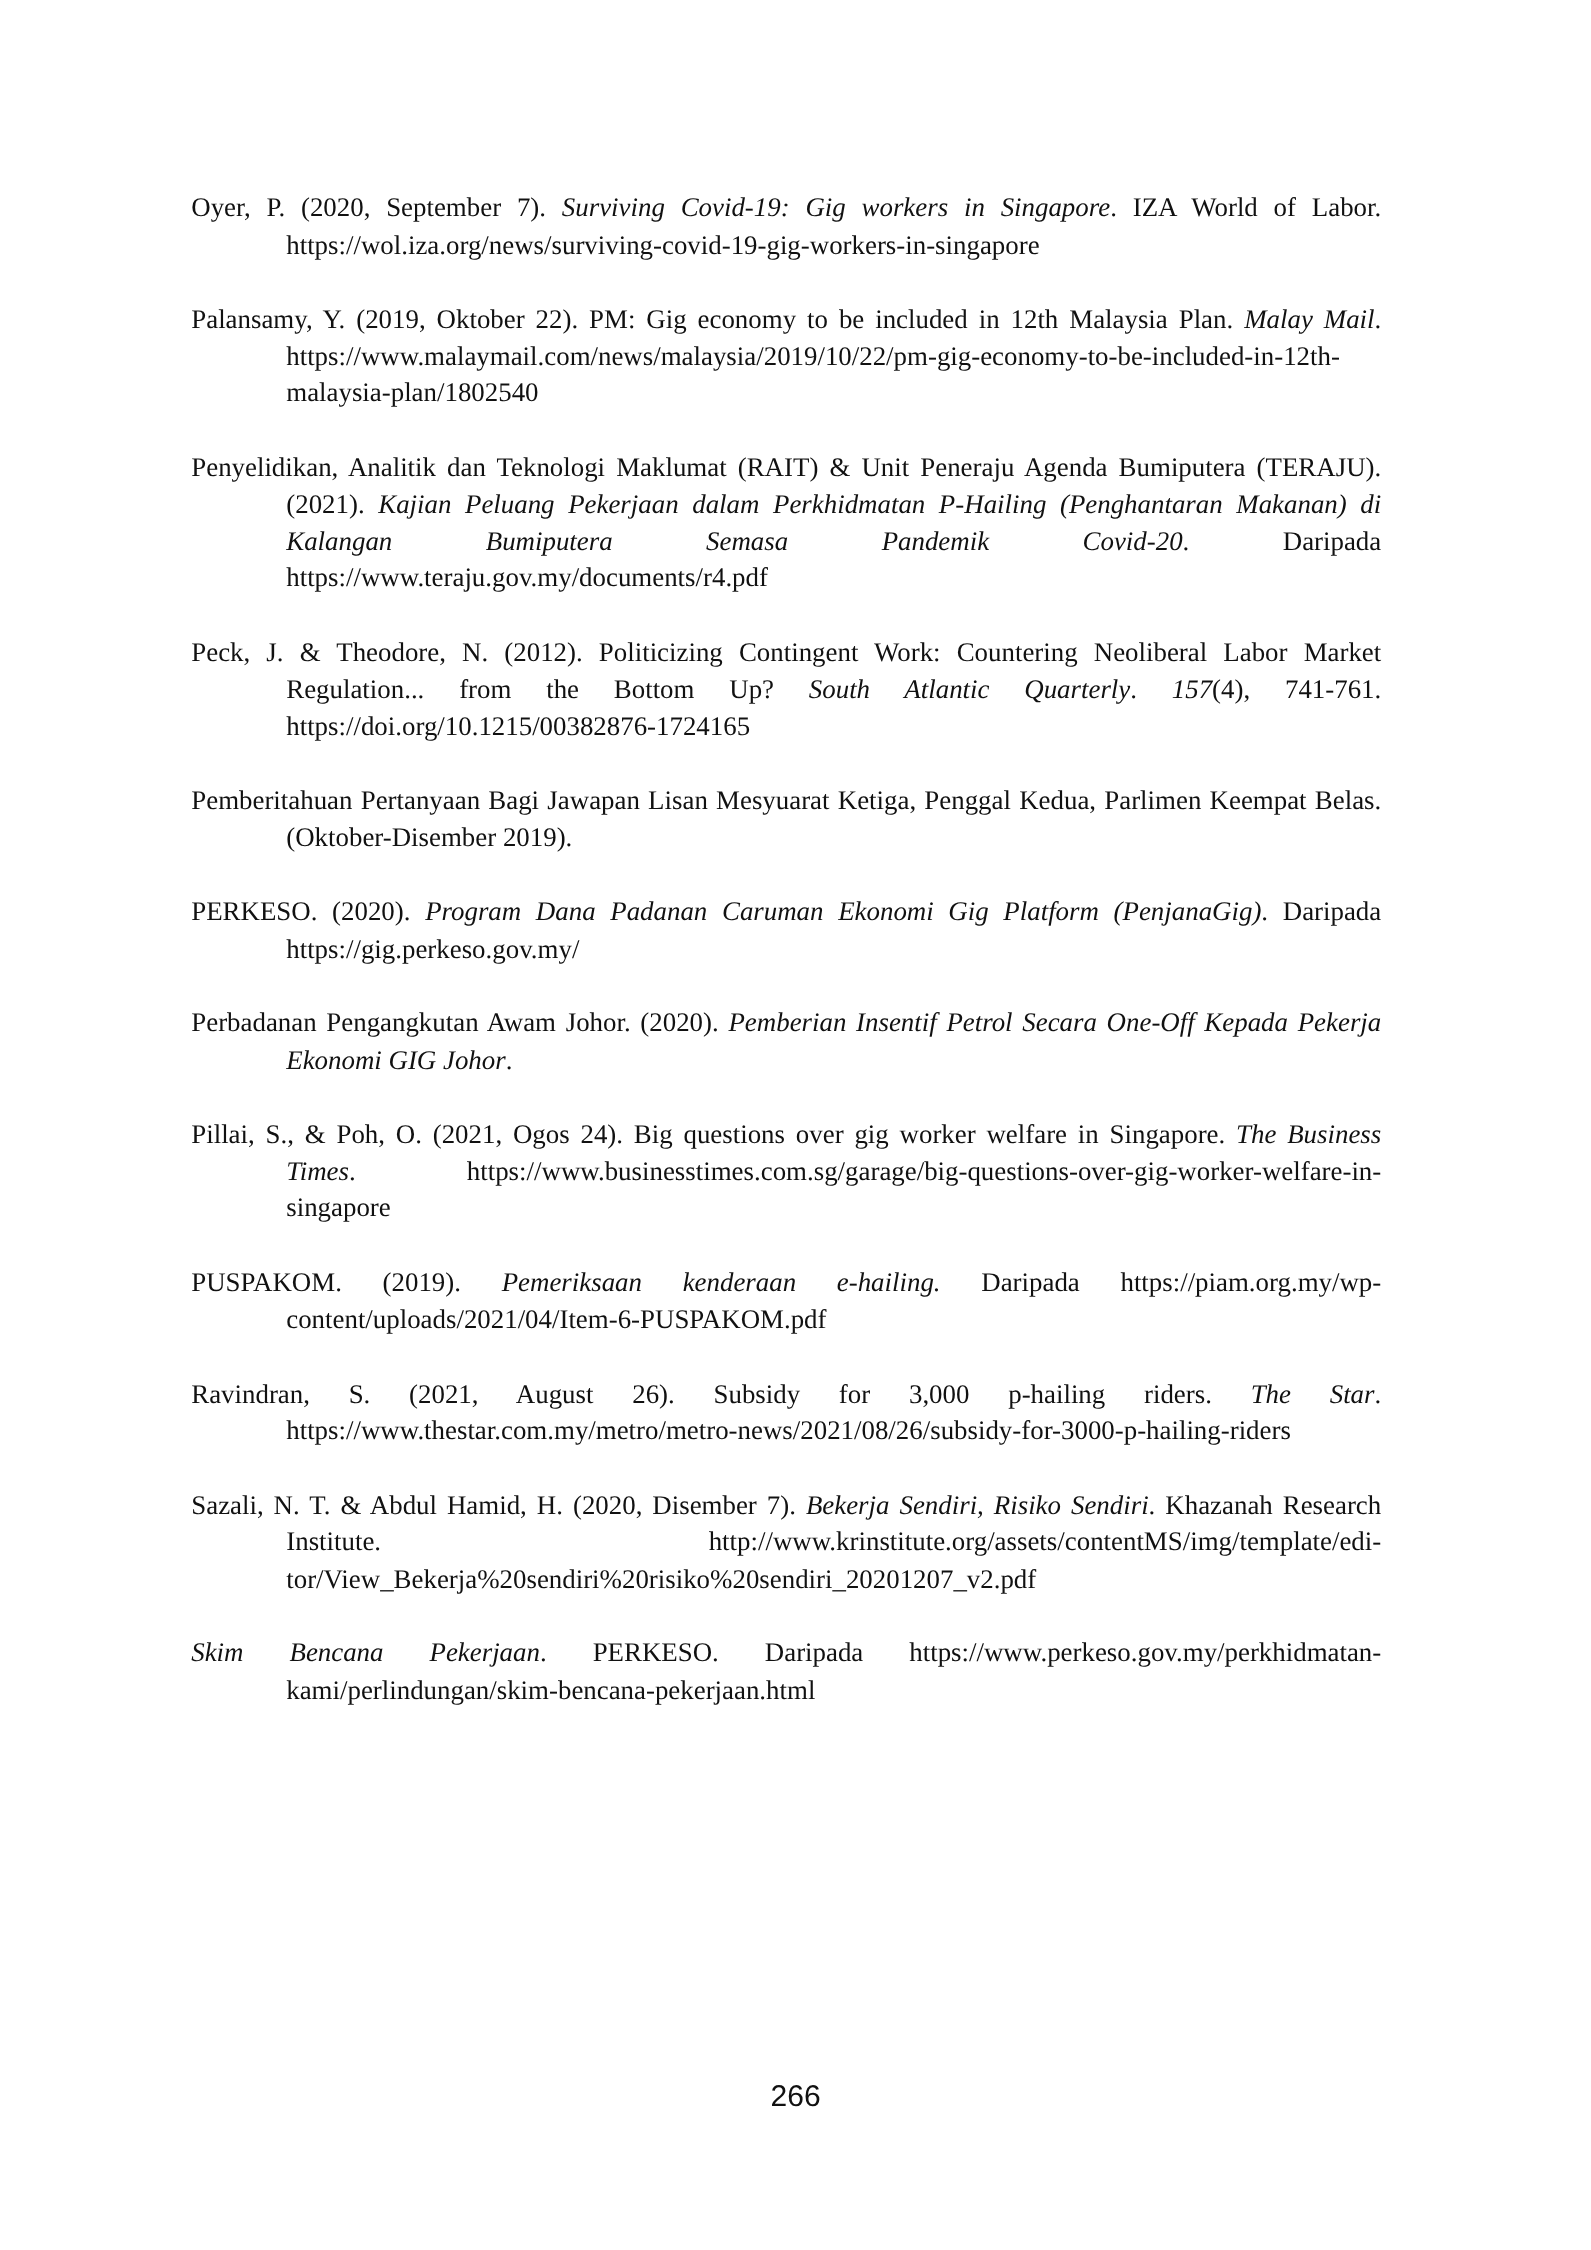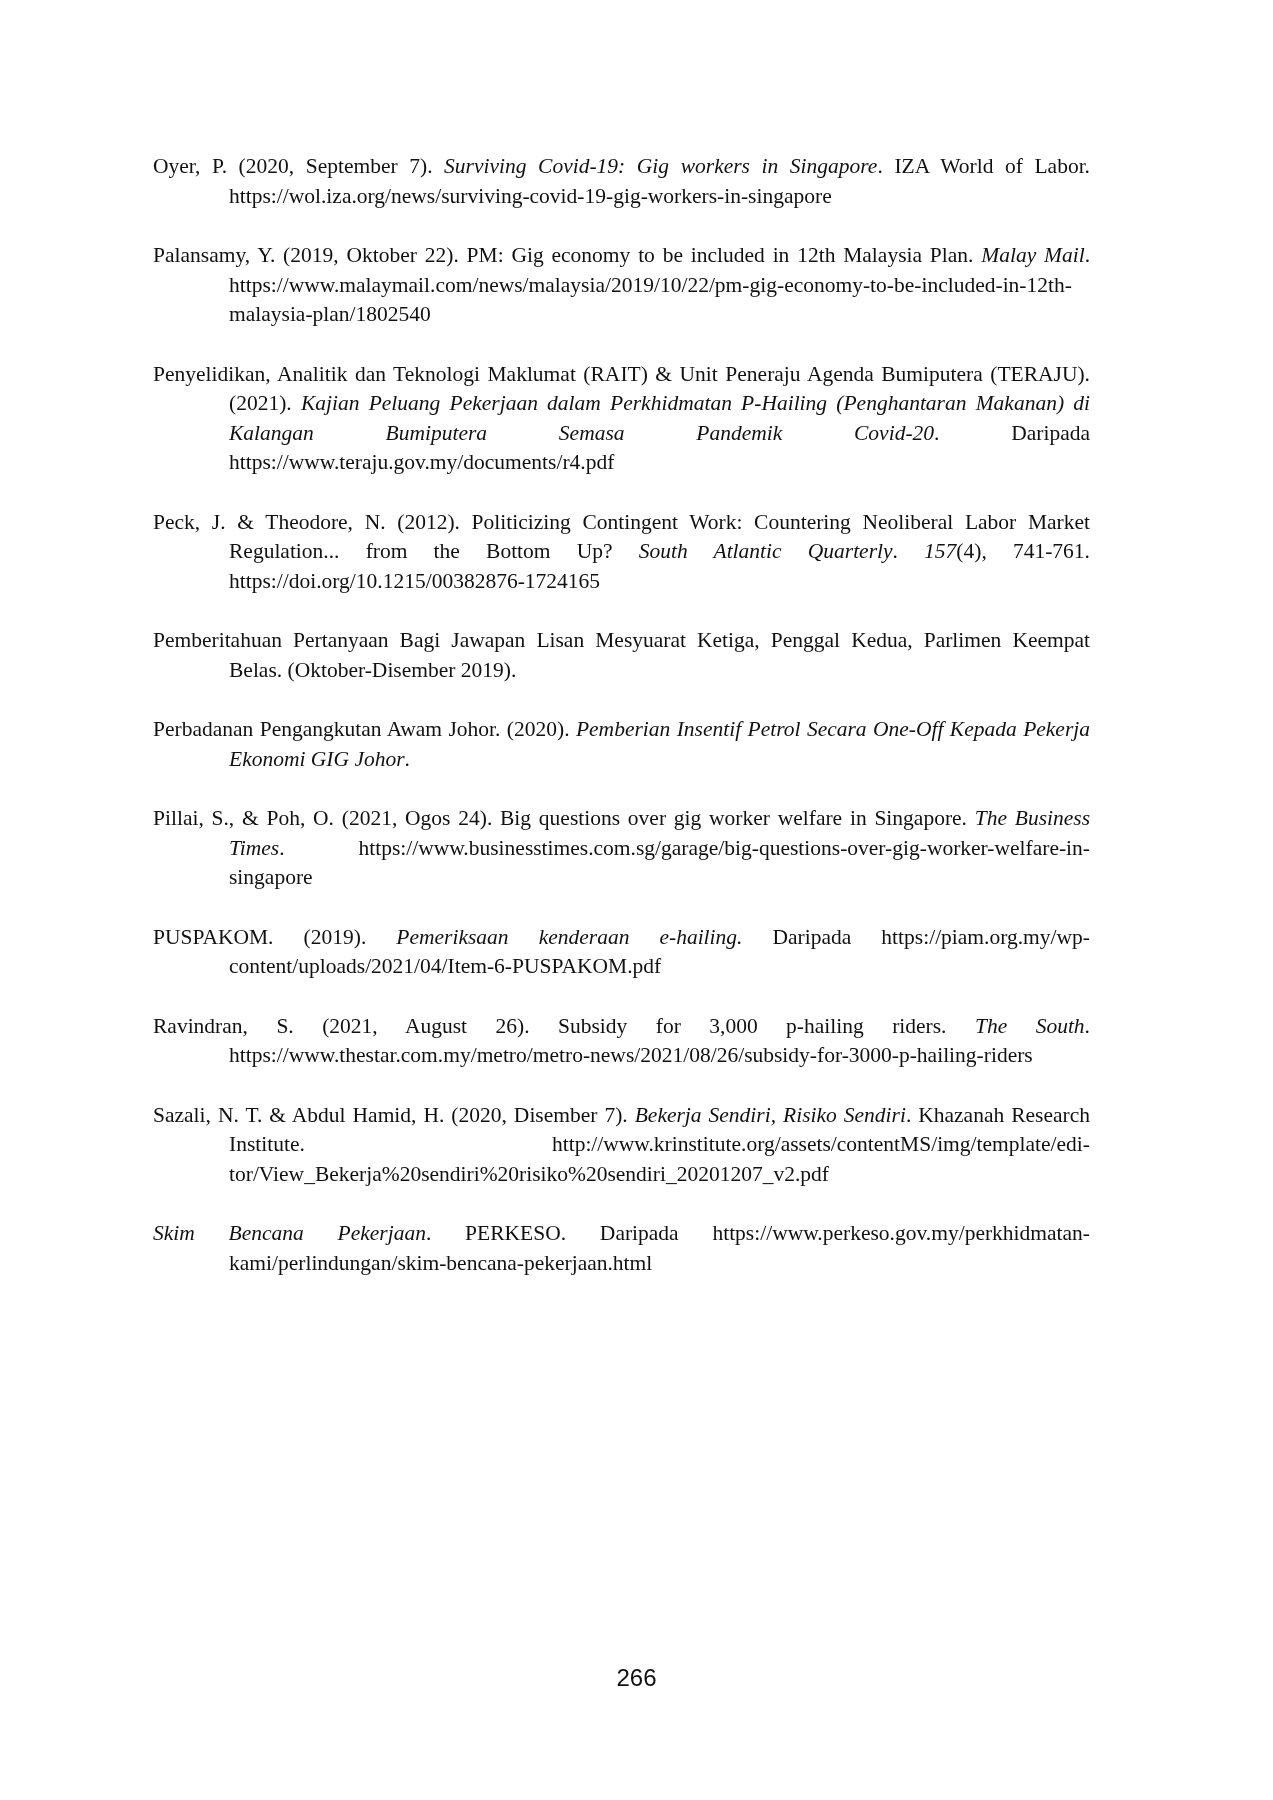--- a/index.html
+++ b/index.html
@@ -2,38 +2,39 @@
 <html><head>
 <meta charset="utf-8">
 <style>
   html, body { margin: 0; padding: 0; background: #ffffff; }
   body { width: 1273px; height: 1800px; position: relative; overflow: hidden; }
   .page {
     position: absolute; left: 153px; top: 152px; width: 953px;
     font-family: "Liberation Serif", serif; font-size: 21.5px; line-height: 29.5px; color: #111;
   }
   .ref {
-    padding-left: 76px; text-indent: -76px; margin: 0 16px 30px 0;
+    padding-left: 76px; text-indent: -76px; margin: 0 1px 30px 0;
     text-align: justify; word-wrap: break-word;
   }
   .ref .it { font-style: italic; }
   .page-number {
     position: absolute; left: 0; width: 1273px; top: 1664px; text-align: center;
     font-family: "Liberation Sans", sans-serif; font-size: 24px; color: #111;
   }
 </style>
 </head>
 <body>
 
 <div class="page" id="reflist">
     <p class="ref"><span>Oyer, P. (2020, September 7). </span><span class="it">Surviving Covid-19: Gig workers in Singapore</span><span>. IZA World of Labor. https://wol.iza.org/news/surviving-covid-19-gig-workers-in-singapore</span></p>
     <p class="ref"><span>Palansamy, Y. (2019, Oktober 22). PM: Gig economy to be included in 12th Malaysia Plan. </span><span class="it">Malay Mail</span><span>. https://www.malaymail.com/news/malaysia/2019/10/22/pm-gig-econ­omy-to-be-included-in-12th-malaysia-plan/1802540</span></p>
     <p class="ref"><span>Penyelidikan, Analitik dan Teknologi Maklumat (RAIT) &amp; Unit Peneraju Agenda Bumiputera (TERAJU). (2021). </span><span class="it">Kajian Peluang Pekerjaan dalam Perkhidmatan P-Hailing (Penghantaran Makanan) di Kalangan Bumiputera Semasa Pandemik Covid-20</span><span>. Daripada https://www.teraju.gov.my/documents/r4.pdf</span></p>
     <p class="ref"><span>Peck, J. &amp; Theodore, N. (2012). Politicizing Contingent Work: Countering Neoliberal Labor Market Regulation... from the Bottom Up? </span><span class="it">South Atlantic Quarterly</span><span>. </span><span class="it">157</span><span>(4), 741-761. https://doi.org/10.1215/00382876-1724165</span></p>
     <p class="ref"><span>Pemberitahuan Pertanyaan Bagi Jawapan Lisan Mesyuarat Ketiga, Penggal Kedua, Parlimen Keempat Belas. (Oktober-Disember 2019).</span></p>
+    <p class="ref"><span>PERKESO. (2020). </span><span class="it">Program Dana Padanan Caruman Ekonomi Gig Platform (PenjanaGig)</span><span>. Daripada https://gig.perkeso.gov.my/</span></p>
     <p class="ref"><span>Perbadanan Pengangkutan Awam Johor. (2020). </span><span class="it">Pemberian Insentif Petrol Secara One-Off Kepada Pekerja Ekonomi GIG Johor</span><span>.</span></p>
     <p class="ref"><span>Pillai, S., &amp; Poh, O. (2021, Ogos 24). Big questions over gig worker welfare in Singapore. </span><span class="it">The Business Times</span><span>. https://www.businesstimes.com.sg/garage/big-questions-over-gig-worker-welfare-in-singapore</span></p>
     <p class="ref"><span>PUSPAKOM. (2019). </span><span class="it">Pemeriksaan kenderaan e-hailing.</span><span> Daripada https://piam.org.my/wp-content/uploads/2021/04/Item-6-PUSPAKOM.pdf</span></p>
-    <p class="ref"><span>Ravindran, S. (2021, August 26). Subsidy for 3,000 p-hailing riders. </span><span class="it">The South</span><span>. https://www.thestar.com.my/metro/metro-news/2021/08/26/subsidy-for-3000-p-hail­ing-riders</span></p>
+    <p class="ref"><span>Ravindran, S. (2021, August 26). Subsidy for 3,000 p-hailing riders. </span><span class="it">The Star</span><span>. https://www.thestar.com.my/metro/metro-news/2021/08/26/subsidy-for-3000-p-hail­ing-riders</span></p>
     <p class="ref"><span>Sazali, N. T. &amp; Abdul Hamid, H. (2020, Disember 7). </span><span class="it">Bekerja Sendiri, Risiko Sendiri</span><span>. Khaza­nah Research Institute. http://www.krinstitute.org/assets/contentMS/img/template/edi­tor/View_Bekerja%20sendiri%20risiko%20sendiri_20201207_v2.pdf</span></p>
     <p class="ref"><span class="it">Skim Bencana Pekerjaan</span><span>. PERKESO. Daripada https://www.perkeso.gov.my/perkhidmatan-kami/perlindungan/skim-bencana-pekerjaan.html</span></p>
   </div>
 <div class="page-number">266</div>
 
 </body></html>

